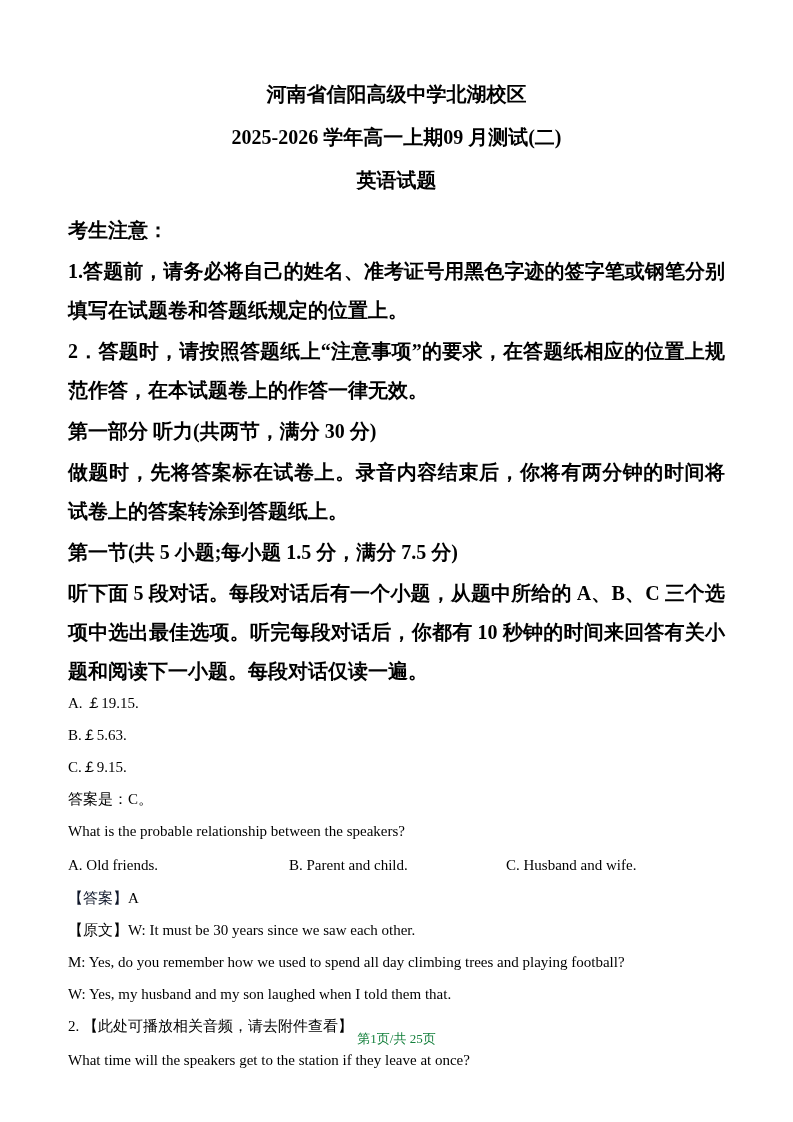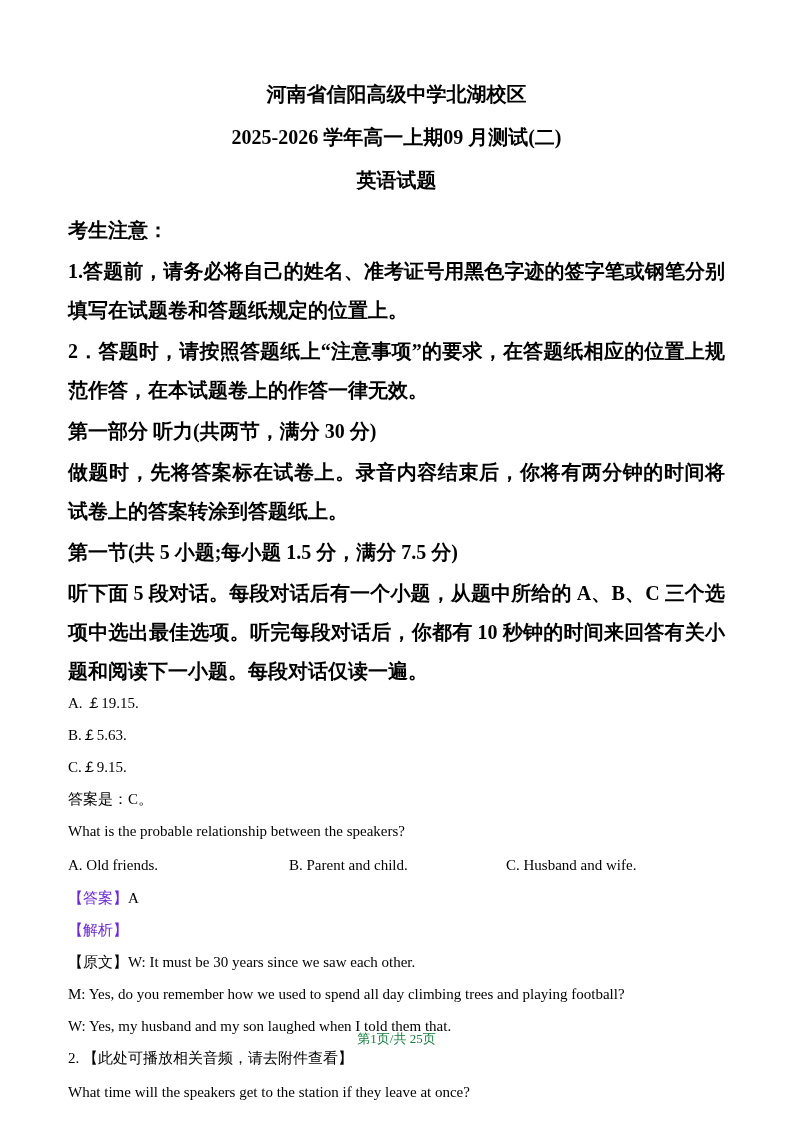--- a/index.html
+++ b/index.html
@@ -44,21 +44,21 @@
   .options-row {
     display: flex;
     font-size: 15px;
     line-height: 1.4;
     margin: 0 0 12px 0;
     align-items: flex-end;
   }
   .options-row .opt-a { width: 221px; }
   .options-row .opt-b { width: 217px; }
   .options-row .opt-c { flex: 1; }
-  .blue { color: #6d28d9; }
+  .blue { color: #0f172a; }
   .footer {
     position: absolute;
     left: 0; right: 0;
     bottom: 74px;
     text-align: center;
     font-size: 13px;
     color: #15803d;
     margin-top: 8px;
   }
 </style>
@@ -87,21 +87,20 @@
 
   <p class="line-lg">What is the probable relationship between the speakers?</p>
 
   <div class="options-row">
     <span class="opt-a">A. Old friends.</span>
     <span class="opt-b">B. Parent and child.</span>
     <span class="opt-c">C. Husband and wife.</span>
   </div>
 
   <p class="line"><span class="blue">【答案】</span><span>A</span></p>
-  <p class="line"><span class="blue">【解析】</span></p>
 
   <p class="line">【原文】W: It must be 30 years since we saw each other.</p>
   <p class="line">M: Yes, do you remember how we used to spend all day climbing trees and playing football?</p>
   <p class="line">W: Yes, my husband and my son laughed when I told them that.</p>
 
   <p class="line-lg">2.  【此处可播放相关音频，请去附件查看】</p>
   <p class="line-lg">What time will the speakers get to the station if they leave at once?</p>
 
   <div class="footer">第1页/共 25页</div>
 

